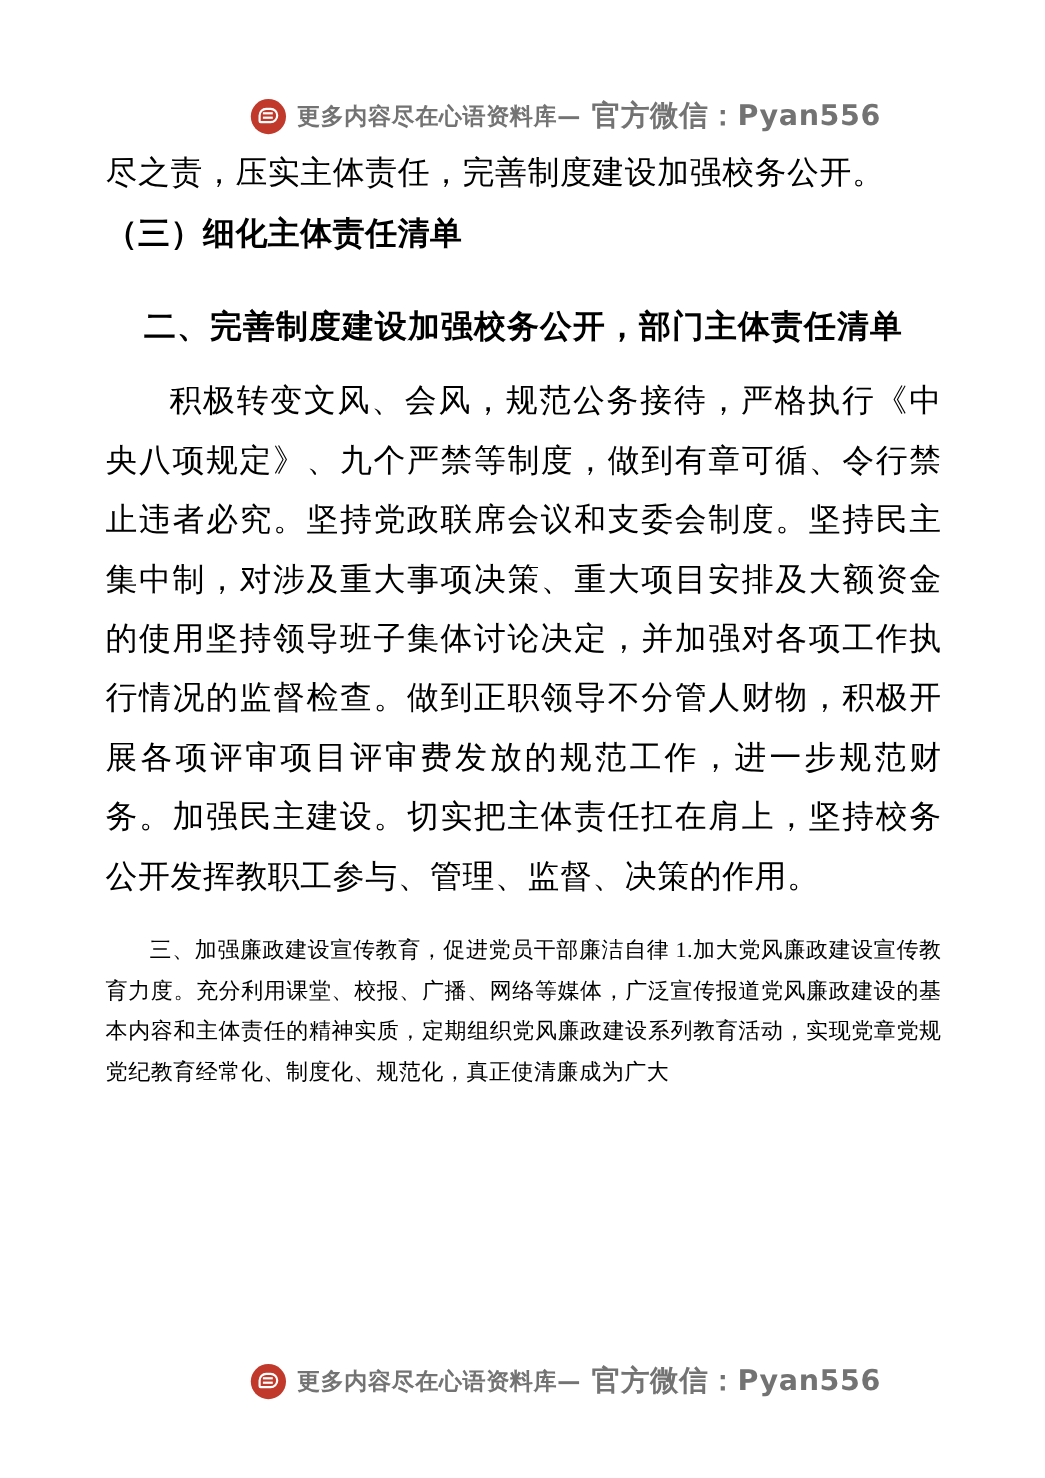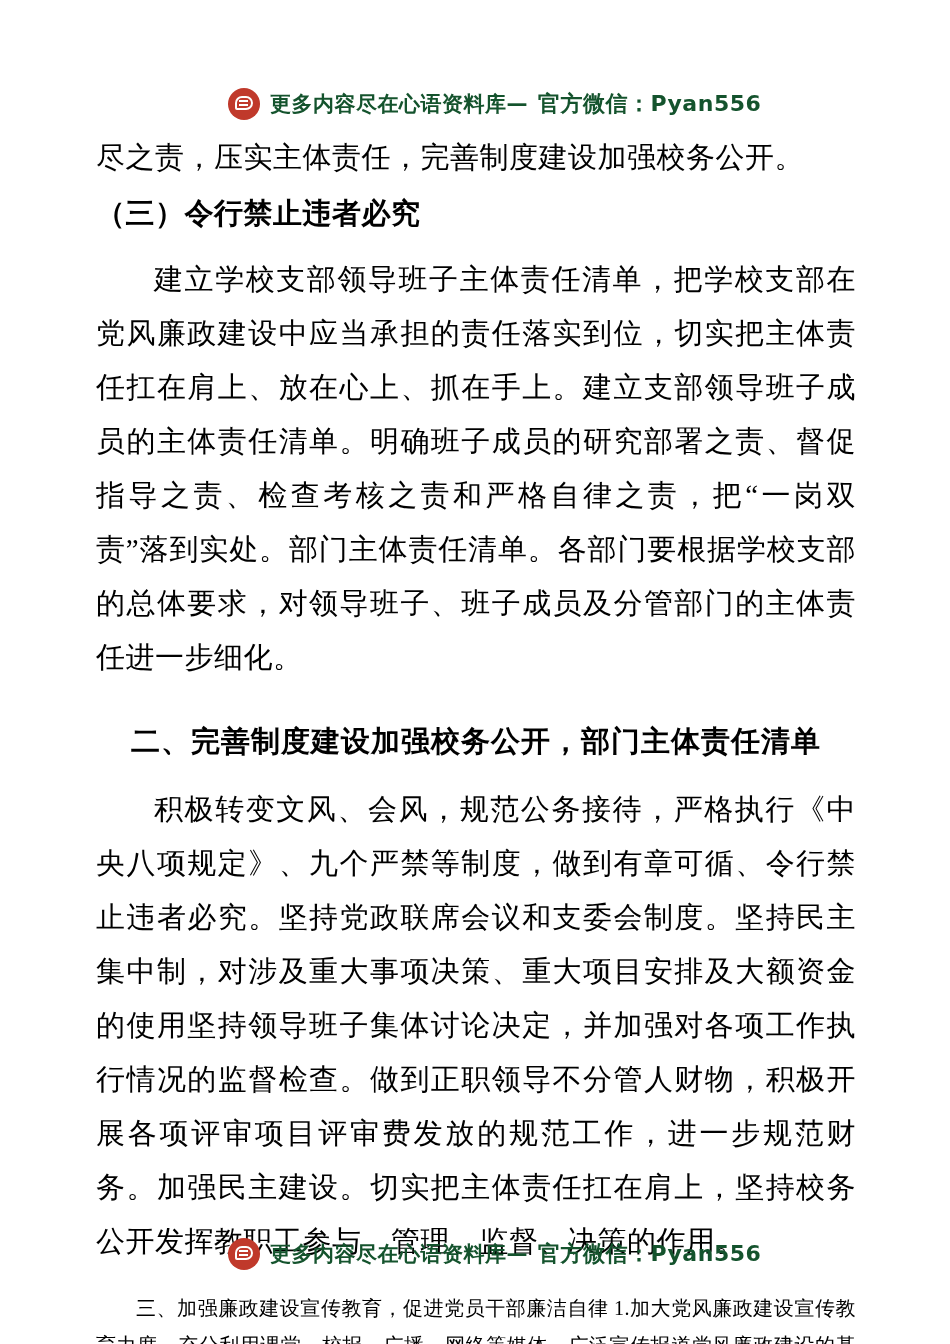--- a/index.html
+++ b/index.html
@@ -20,21 +20,21 @@
     height: 1344px;
     box-sizing: border-box;
     padding: 0 96px;
   }
 
   
   .watermark {
     display: flex;
     align-items: center;
     gap: 10px;
-    color: #14532d;
+    color: #737373;
     font-family: "DejaVu Sans", "Liberation Sans", sans-serif;
     font-weight: bold;
     letter-spacing: 0.5px;
     white-space: nowrap;
   }
   .watermark.top {
     position: absolute;
     left: 228px;
     top: 88px;
     font-size: 21px;
@@ -69,21 +69,21 @@
     content: "";
     position: absolute;
     left: 11px;
     top: 12px;
     width: 9px;
     height: 2px;
     background: #ffffff;
     box-shadow: 0 4px 0 0 #ffffff;
   }
   .wm-text-main { font-size: 21px; }
-  .wm-text-sub  { font-size: 22px; }
+  .wm-text-sub  { font-size: 26px; }
 
   
   .content {
     position: absolute;
     left: 96px;
     top: 130px;
     width: 760px;
   }
   p {
     margin: 0;
@@ -130,23 +130,22 @@
   <div class="watermark top">
     <span class="wm-badge"></span>
     <span class="wm-text-main">更多内容尽在心语资料库—</span>
     <span class="wm-text-sub">官方微信：Pyan556</span>
   </div>
 
   <div class="content">
 
     <p class="para-first">尽之责，压实主体责任，完善制度建设加强校务公开。</p>
 
-    <p class="heading-sub">（三）令行禁止违者必究</p>
+    <p class="heading-sub">（三）细化主体责任清单</p>
 
-    <p class="indent block-gap">建立学校支部领导班子主体责任清单，把学校支部在党风廉政建设中应当承担的责任落实到位，切实把主体责任扛在肩上、放在心上、抓在手上。建立支部领导班子成员的主体责任清单。明确班子成员的研究部署之责、督促指导之责、检查考核之责和严格自律之责，把“一岗双责”落到实处。部门主体责任清单。各部门要根据学校支部的总体要求，对领导班子、班子成员及分管部门的主体责任进一步细化。</p>
 
     <p class="heading-main">二、完善制度建设加强校务公开，部门主体责任清单</p>
 
     <p class="indent">积极转变文风、会风，规范公务接待，严格执行《中央八项规定》、九个严禁等制度，做到有章可循、令行禁止违者必究。坚持党政联席会议和支委会制度。坚持民主集中制，对涉及重大事项决策、重大项目安排及大额资金的使用坚持领导班子集体讨论决定，并加强对各项工作执行情况的监督检查。做到正职领导不分管人财物，积极开展各项评审项目评审费发放的规范工作，进一步规范财务。加强民主建设。切实把主体责任扛在肩上，坚持校务公开发挥教职工参与、管理、监督、决策的作用。</p>
 
     <p class="small-block">
       <span class="indent-s">三、加强廉政建设宣传教育，促进党员干部廉洁自律 1.加大党风廉政建设宣传教育力度。充分利用课堂、校报、广播、网络等媒体，广泛宣传报道党风廉政建设的基本内容和主体责任的精神实质，定期组织党风廉政建设系列教育活动，实现党章党规党纪教育经常化、制度化、规范化，真正使清廉成为广大</span>
     </p>
 
   </div>

